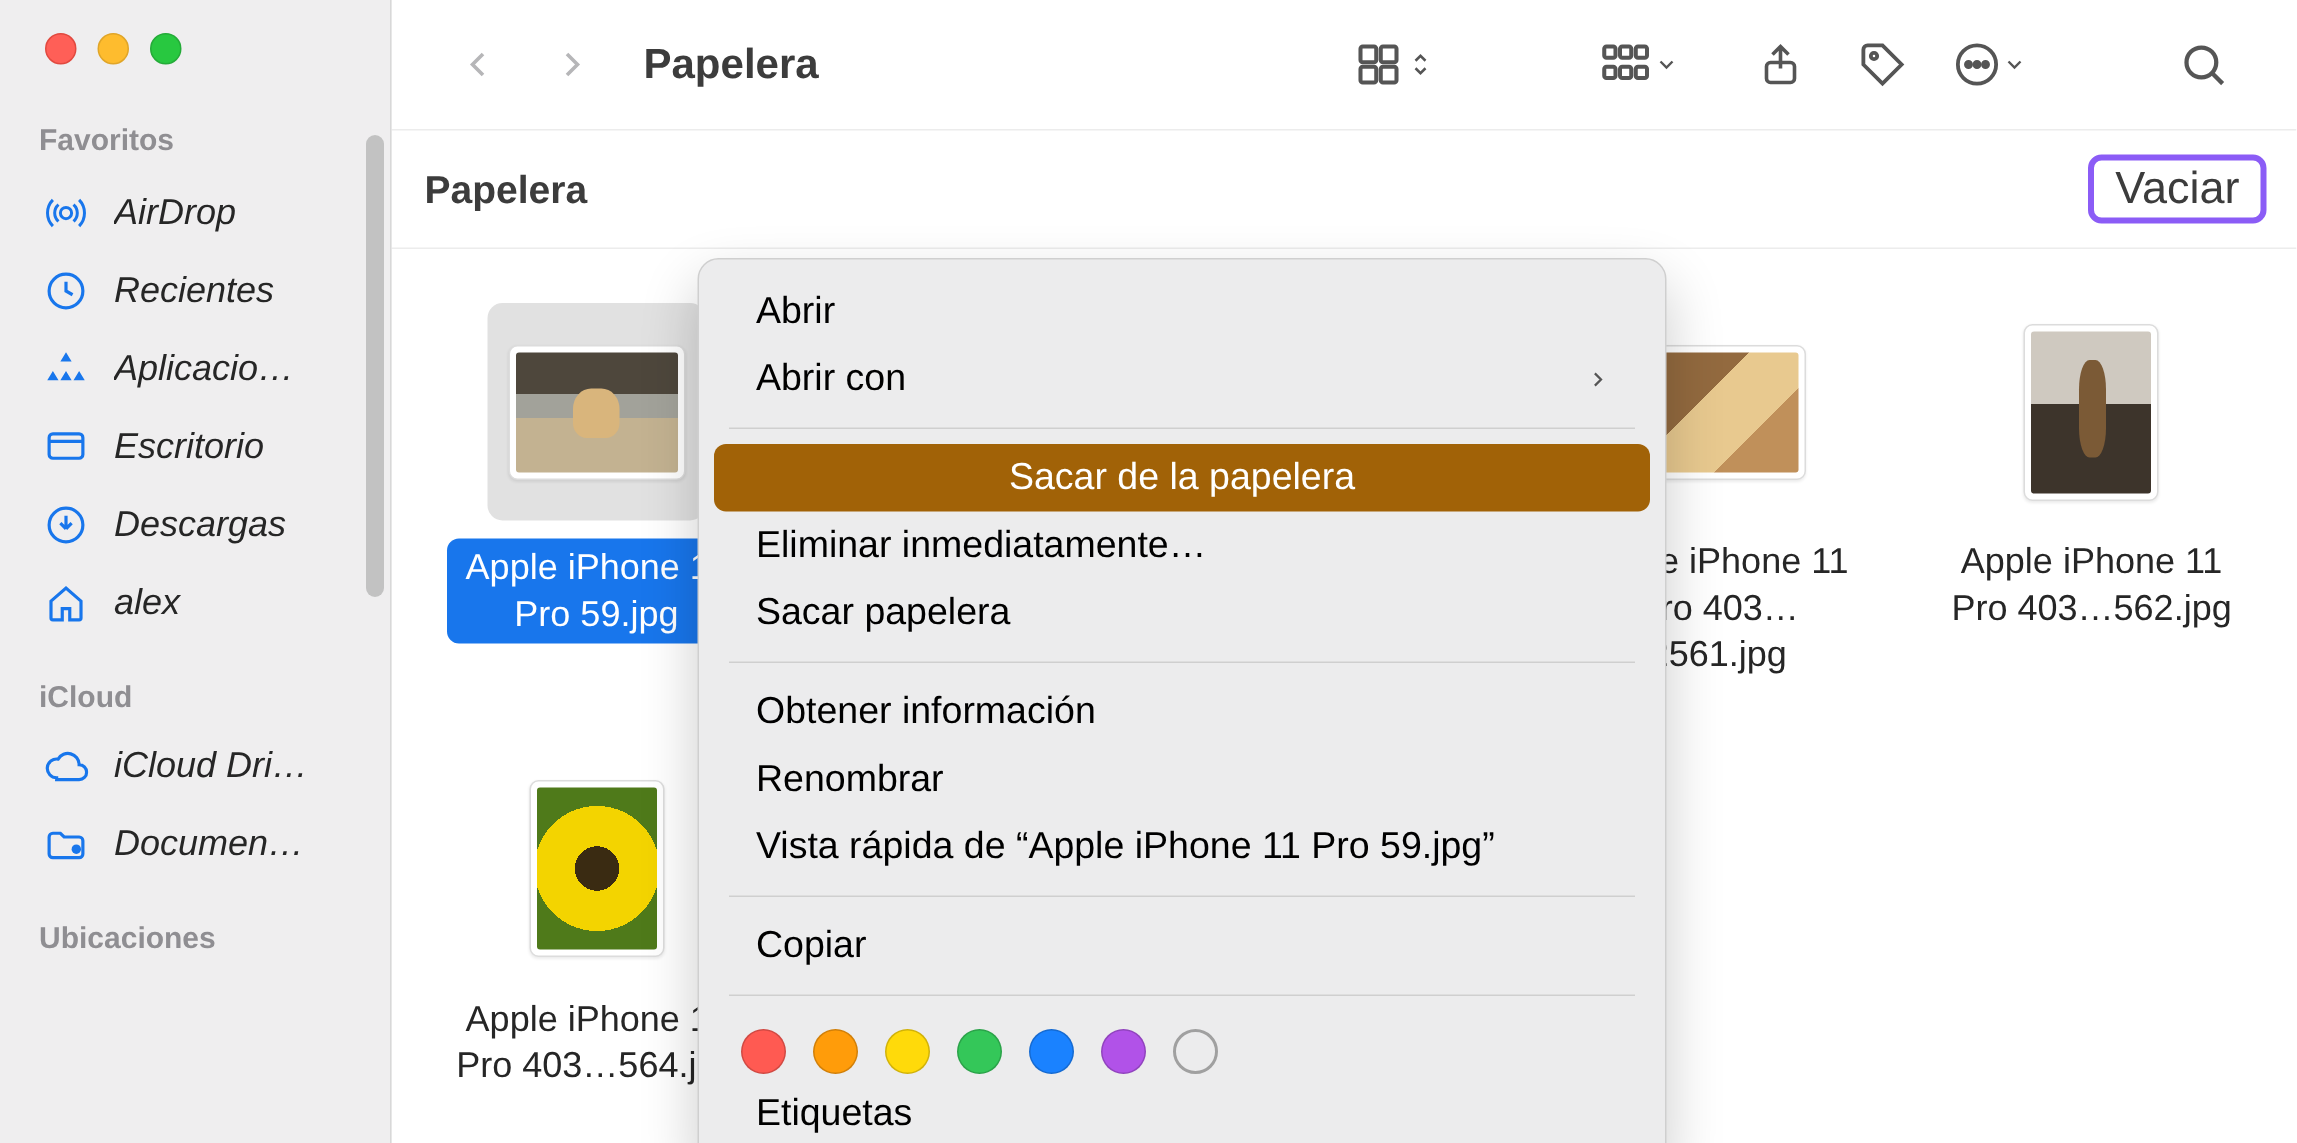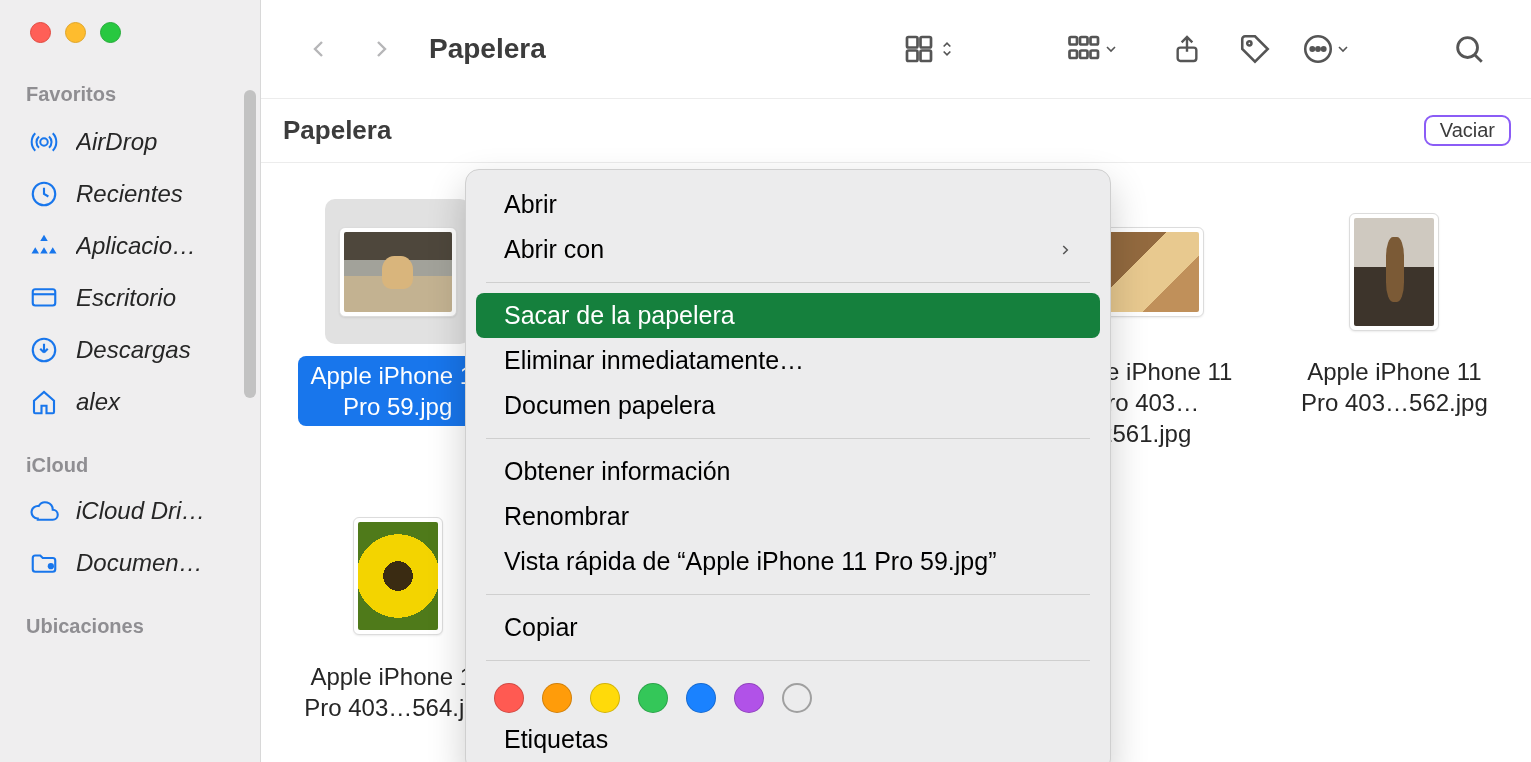--- a/index.html
+++ b/index.html
@@ -82,23 +82,23 @@
 .tb-group { display: flex; align-items: center; margin-left: 18px; }
 
 .location-bar {
   display: flex; align-items: center; justify-content: space-between;
   padding: 16px 20px 16px 22px;
   border-top: 1px solid #ececec;
   border-bottom: 1px solid #ececec;
 }
 .location-title { font-size: 26px; font-weight: 700; color: #3c3c3c; }
 .empty-btn {
-  font-size: 20px; color: #3c3c3c;
+  font-size: 30px; color: #3c3c3c;
   padding: 2px 14px;
-  border: 2px solid #8b5cf6; border-radius: 9px;
+  border: 4px solid #8b5cf6; border-radius: 9px;
   background: #fff;
 }
 
 
 .content { flex: 1; position: relative; padding: 36px 32px; }
 .grid {
   display: grid;
   grid-template-columns: repeat(5, 1fr);
   column-gap: 40px;
   row-gap: 54px;
@@ -153,21 +153,21 @@
   box-shadow: 0 16px 38px rgba(0,0,0,.20);
   padding: 12px 0 10px;
 }
 .cm-item {
   display: flex; align-items: center; justify-content: space-between;
   padding: 8px 28px;
   font-size: 25px;
   margin: 0 10px;
   border-radius: 8px;
 }
-.cm-item.highlight { background: #15803d; color: #fff; }
+.cm-item.highlight { background: #a16207; color: #fff; justify-content: center; }
 .cm-sep { height: 1px; background: #cfcfcf; margin: 10px 20px; }
 .cm-tags { display: flex; gap: 18px; padding: 12px 28px 4px; }
 .tag-dot { width: 30px; height: 30px; border-radius: 50%; border: 1px solid rgba(0,0,0,.18); }
 .tag-red{background:#ff5a52} .tag-orange{background:#ff9c0a} .tag-yellow{background:#ffda0a}
 .tag-green{background:#34c759} .tag-blue{background:#1a82ff} .tag-purple{background:#b152e8}
 .tag-none{background:transparent;border:2px solid #a0a0a0}
 
 
 svg { display:block; }
 .chev { width: 16px; height: 16px; }
@@ -407,21 +407,21 @@
             </svg>
         </div>
         <div class="cm-sep"></div>
         <div class="cm-item highlight">
             <span>Sacar de la papelera</span>
           </div>
         <div class="cm-item">
             <span>Eliminar inmediatamente…</span>
           </div>
         <div class="cm-item">
-            <span>Documen papelera</span>
+            <span>Sacar papelera</span>
           </div>
         <div class="cm-sep"></div>
         <div class="cm-item">
             <span>Obtener información</span>
           </div>
         <div class="cm-item">
             <span>Renombrar</span>
           </div>
         <div class="cm-item">
             <span>Vista rápida de “Apple iPhone 11 Pro 59.jpg”</span>

